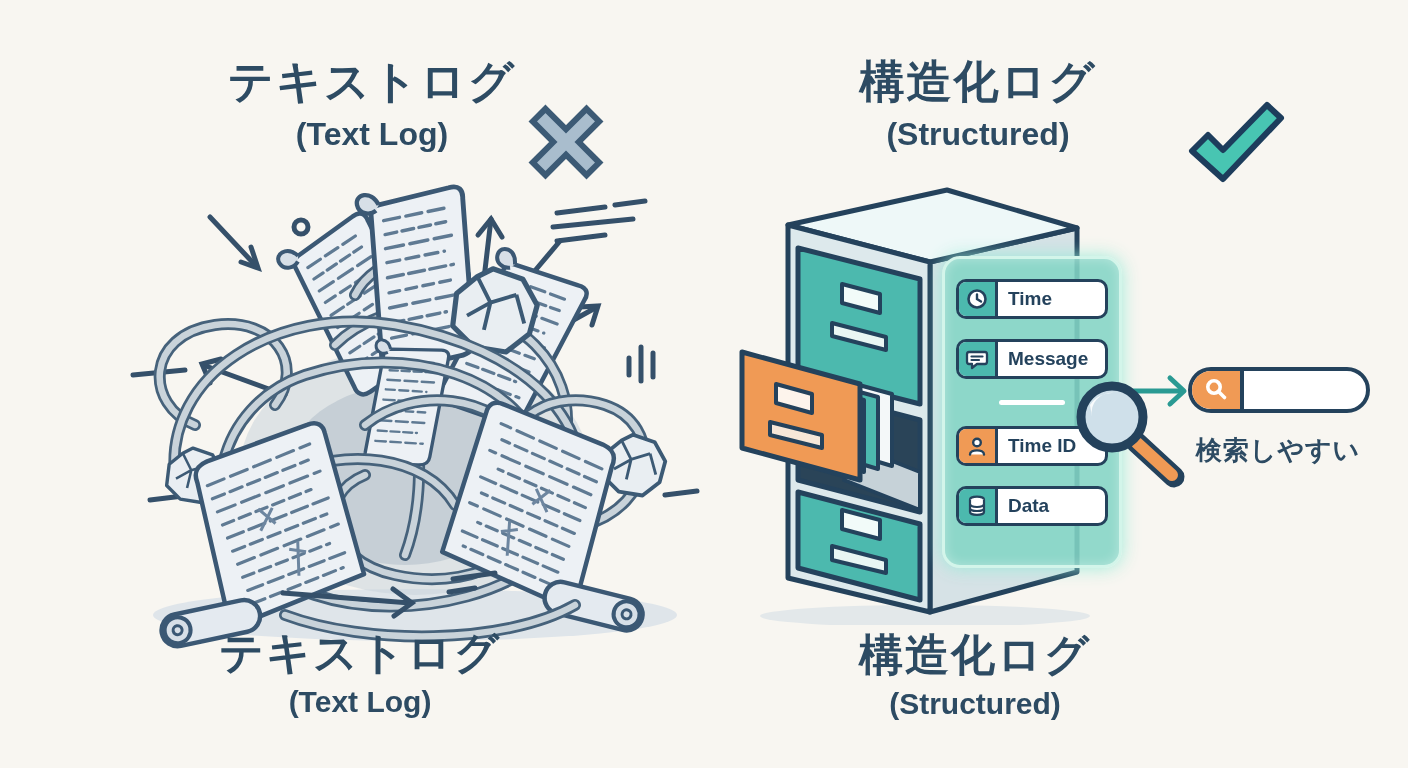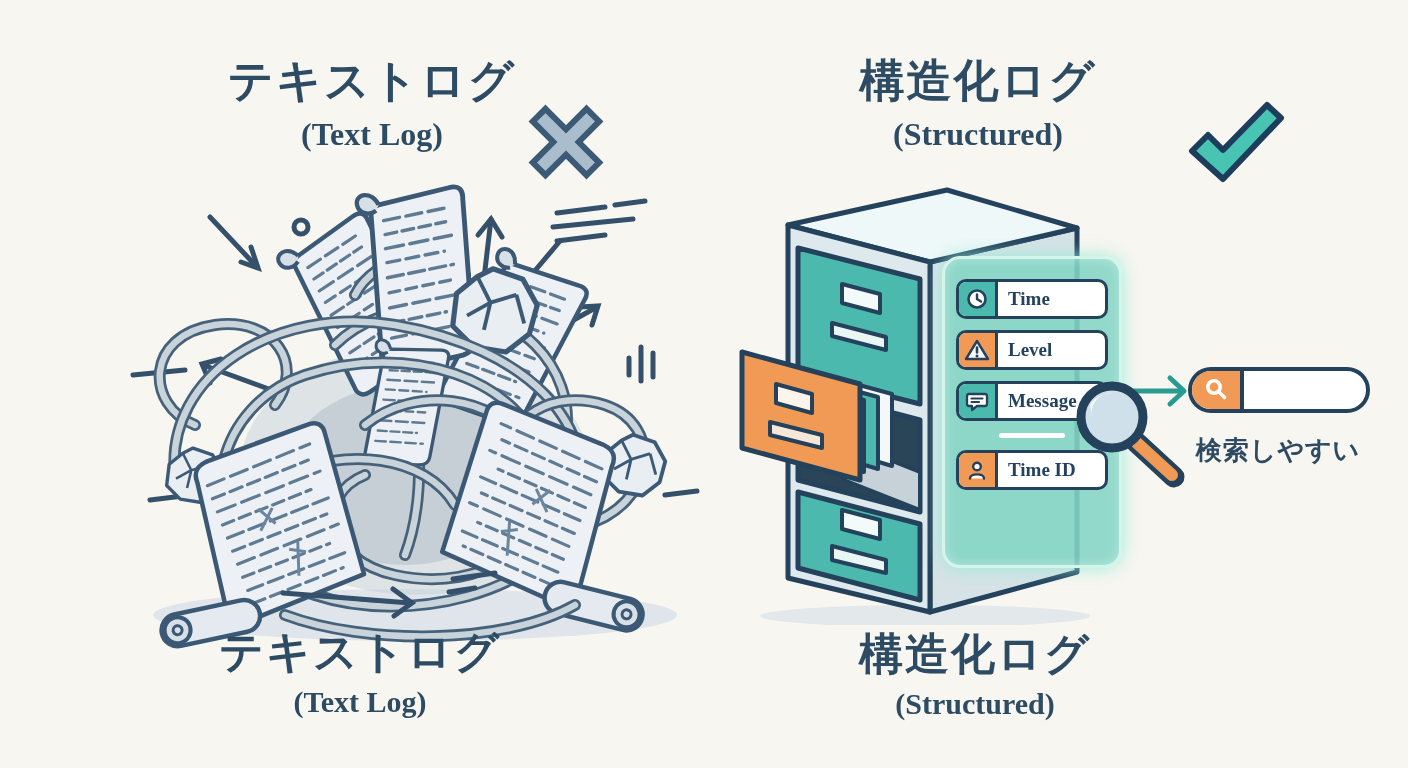--- a/index.html
+++ b/index.html
@@ -1,19 +1,19 @@
 <!DOCTYPE html>
 <html><head>
 <meta charset="utf-8">
 <style>
   html,body{margin:0;padding:0;background:#e8e8e8;}
   .canvas{
     position:relative;width:1408px;height:768px;overflow:hidden;
     background:#f8f6f1;
-    font-family:Liberation Serif, serif;
+    font-family:Liberation Sans, sans-serif;
     color:#2d4b63;
   }
   .abs{position:absolute;}
   .txt{text-align:center;line-height:1.05;white-space:nowrap;}
   .jp-title{font-size:45px;font-weight:700;letter-spacing:2px;}
   .en-title{font-size:32px;font-weight:700;}
   .jp-caption{font-size:44px;font-weight:700;letter-spacing:2px;}
   .en-caption{font-size:30px;font-weight:700;}
   .search-jp{font-size:26px;font-weight:700;letter-spacing:1px;margin-top:7px;}
   .search-en{font-size:22px;font-weight:700;}
@@ -25,21 +25,21 @@
   .scroll-lines{stroke:#5f7a93;stroke-width:3.2;stroke-linecap:round;}
 
   
   .panel{
     left:942px;top:256px;width:180px;height:312px;
     background:rgba(131,213,197,0.88);
     border:3px solid #d3f5ea;border-radius:18px;
     box-shadow:0 0 18px rgba(150,235,215,0.9), inset 0 0 12px rgba(255,255,255,0.35);
     box-sizing:border-box;
     display:flex;flex-direction:column;align-items:center;
-    padding-top:20px;gap:11px;z-index:3;
+    padding-top:20px;gap:20px;z-index:3;
   }
   .field-row{
     width:152px;height:40px;box-sizing:border-box;
     background:#ffffff;border:3px solid #24425c;border-radius:10px;
     display:flex;align-items:stretch;overflow:hidden;flex:none;
   }
   .icon-cell{
     width:36px;flex:none;border-right:3px solid #24425c;
     display:flex;align-items:center;justify-content:center;
   }
@@ -257,30 +257,20 @@
     <div class="field-row">
       <div class="icon-cell icon-teal">
         <svg width="24" height="24" viewBox="0 0 24 24">
           <circle cx="12" cy="12" r="8.5" fill="#ffffff" stroke="#24425c" stroke-width="2.6"></circle>
           <path d="M12,7.5 V12 L16,14.5" fill="none" stroke="#24425c" stroke-width="2.4" stroke-linecap="round"></path>
         </svg>
       </div>
       <div class="row-label">Time</div>
     </div>
 
-    <div class="field-row">
-      <div class="icon-cell icon-orange">
-        <svg width="26" height="24" viewBox="0 0 26 24">
-          <path d="M13,3 L24,21 H2 Z" fill="#fbfdfd" stroke="#24425c" stroke-width="2.4" stroke-linejoin="round"></path>
-          <line x1="13" y1="9.5" x2="13" y2="14.5" stroke="#24425c" stroke-width="2.6" stroke-linecap="round"></line>
-          <circle cx="13" cy="18" r="1.5" fill="#24425c"></circle>
-        </svg>
-      </div>
-      <div class="row-label">Level</div>
-    </div>
 
     <div class="field-row">
       <div class="icon-cell icon-teal">
         <svg width="24" height="24" viewBox="0 0 24 24">
           <path d="M4,5 H20 C21.5,5 22,6 22,7.5 V14.5 C22,16 21.5,17 20,17 H12 L7,21 V17 H4 C2.5,17 2,16 2,14.5 V7.5 C2,6 2.5,5 4,5 Z" fill="#ffffff" stroke="#24425c" stroke-width="2.3" stroke-linejoin="round"></path>
           <line x1="6.5" y1="9.5" x2="17.5" y2="9.5" stroke="#24425c" stroke-width="2.2" stroke-linecap="round"></line>
           <line x1="6.5" y1="13" x2="14" y2="13" stroke="#24425c" stroke-width="2.2" stroke-linecap="round"></line>
         </svg>
       </div>
       <div class="row-label">Message</div>
@@ -291,20 +281,30 @@
     <div class="field-row">
       <div class="icon-cell icon-orange">
         <svg width="24" height="24" viewBox="0 0 24 24">
           <circle cx="12" cy="8.5" r="3.8" fill="#ffffff" stroke="#24425c" stroke-width="2.4"></circle>
           <path d="M5,20.5 C5,15 19,15 19,20.5" fill="#ffffff" stroke="#24425c" stroke-width="2.4" stroke-linecap="round"></path>
         </svg>
       </div>
       <div class="row-label">Time ID</div>
     </div>
 
+    <div class="field-row">
+      <div class="icon-cell icon-teal">
+        <svg width="24" height="24" viewBox="0 0 24 24">
+          <ellipse cx="12" cy="5.5" rx="7" ry="2.8" fill="#ffffff" stroke="#24425c" stroke-width="2.2"></ellipse>
+          <path d="M5,5.5 V18 C5,19.6 8.1,20.9 12,20.9 C15.9,20.9 19,19.6 19,18 V5.5" fill="#ffffff" stroke="#24425c" stroke-width="2.2"></path>
+          <path d="M5,10 C5,11.6 8.1,12.9 12,12.9 C15.9,12.9 19,11.6 19,10 M5,14.2 C5,15.8 8.1,17.1 12,17.1 C15.9,17.1 19,15.8 19,14.2" fill="none" stroke="#24425c" stroke-width="2"></path>
+        </svg>
+      </div>
+      <div class="row-label">Data</div>
+    </div>
   </div>
 
   <svg class="abs z3" style="left:1040px;top:365px;" width="170" height="130" viewBox="0 0 170 130">
     <g>
       <line x1="70" y1="26" x2="142" y2="26" stroke="#2a9a93" stroke-width="5" stroke-linecap="round"></line>
       <polyline points="130,13 144,26 130,39" fill="none" stroke="#2a9a93" stroke-width="5" stroke-linecap="round" stroke-linejoin="round"></polyline>
     </g>
     <g>
       <line x1="96" y1="77" x2="134" y2="112" stroke="#24425c" stroke-width="21" stroke-linecap="round"></line>
       <line x1="97" y1="78" x2="132" y2="110" stroke="#f09a55" stroke-width="12" stroke-linecap="round"></line>

